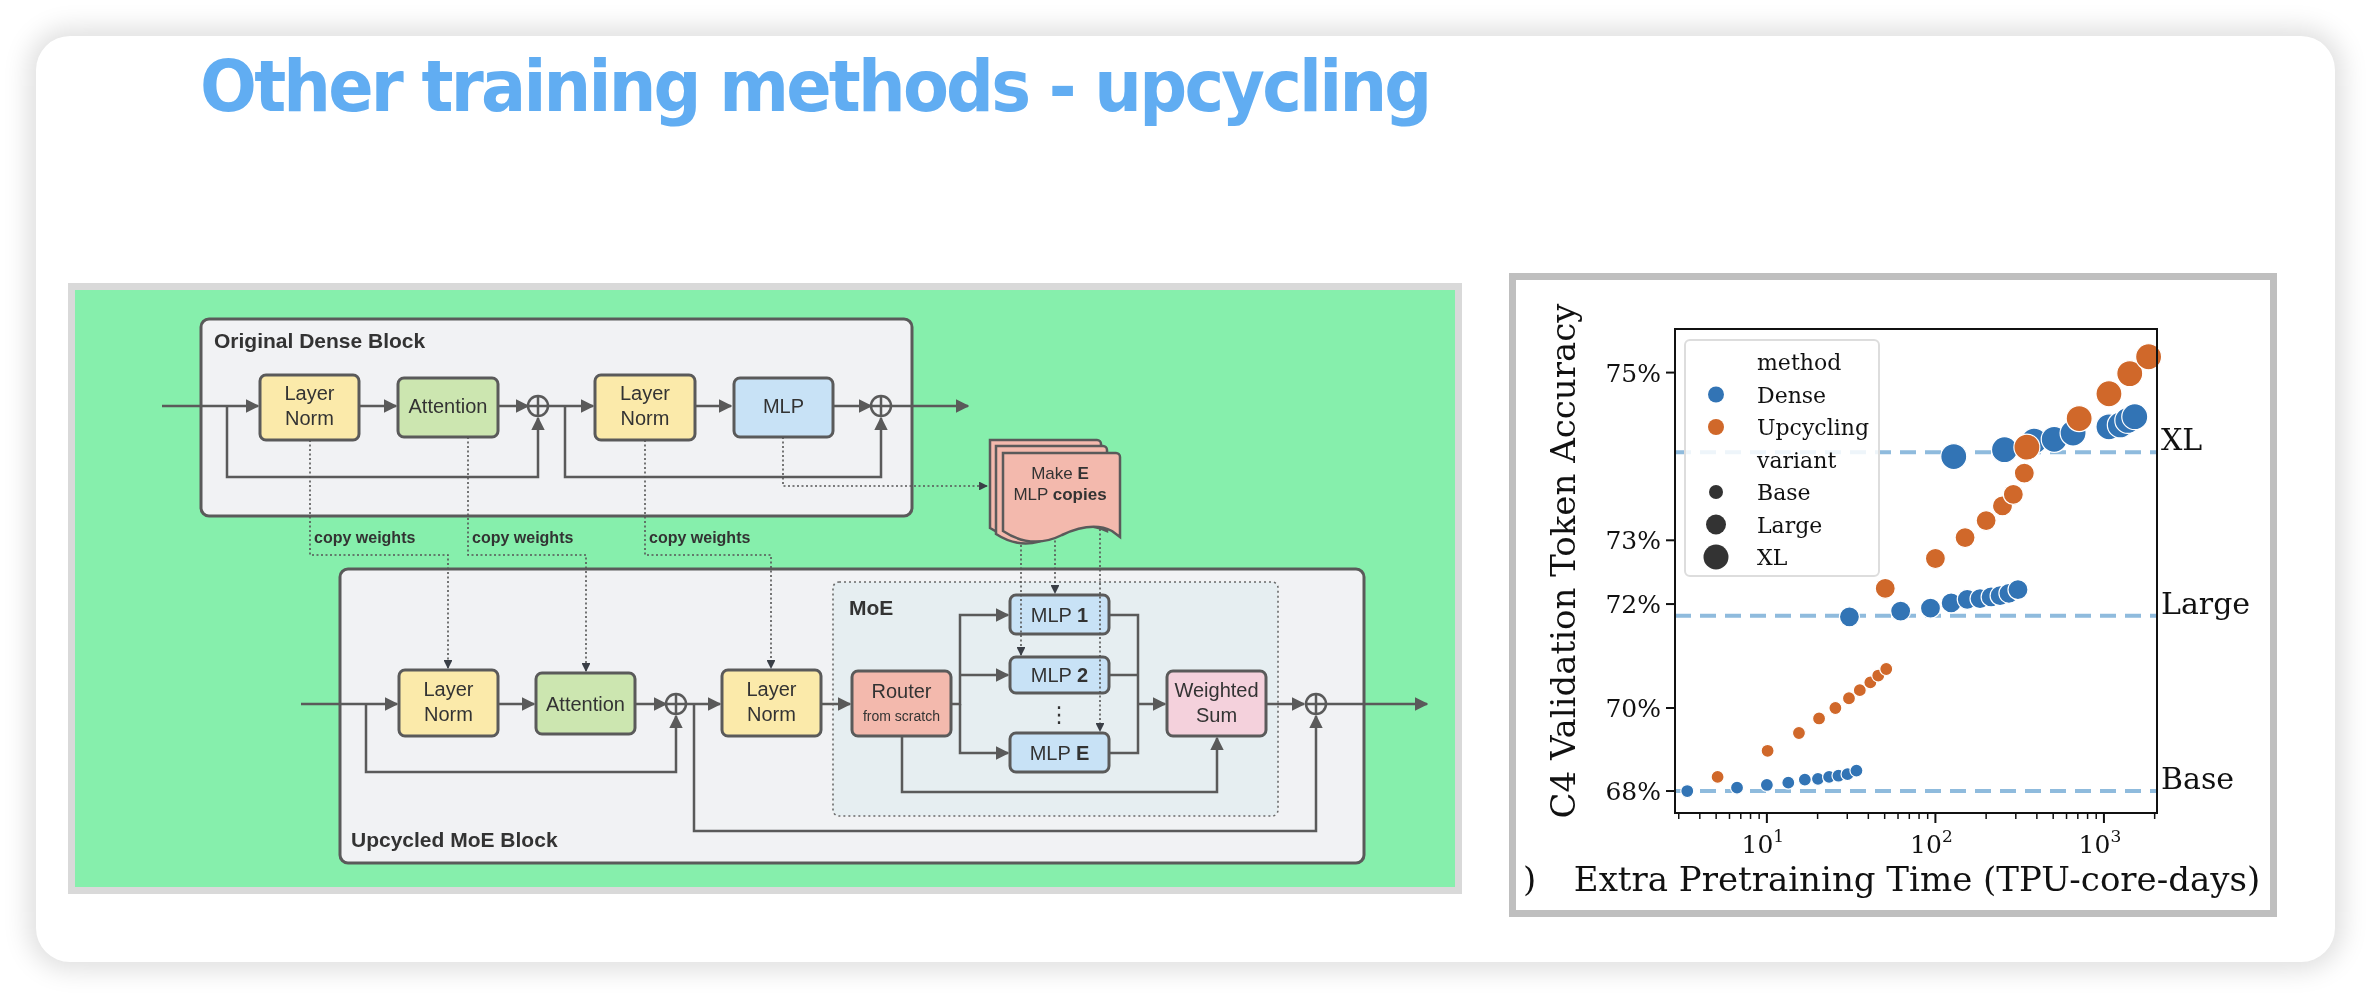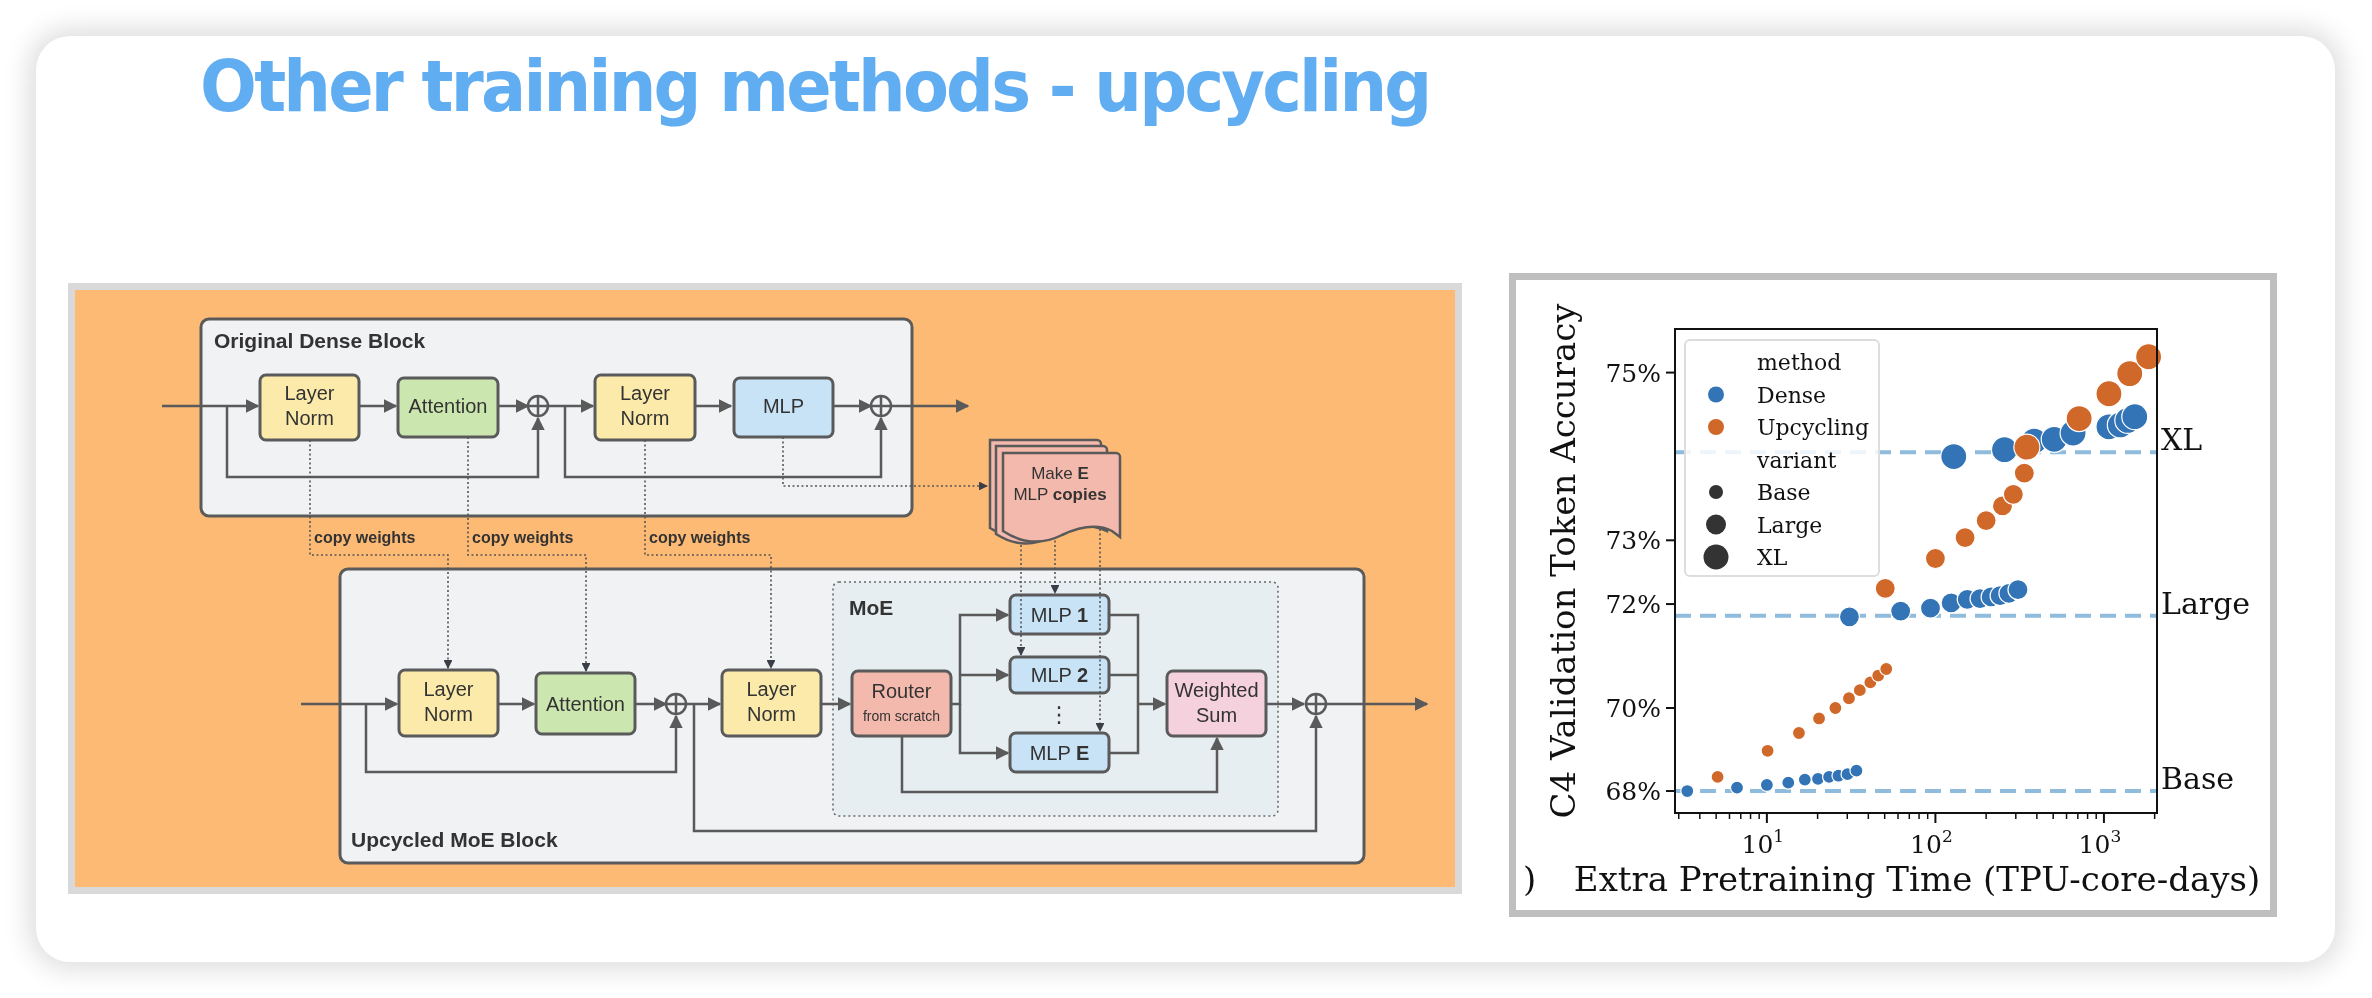--- a/index.html
+++ b/index.html
@@ -15,21 +15,21 @@
   }
   .title {
     position: absolute; left: 200px; top: 44px;
     font-family: "DejaVu Sans", sans-serif; font-weight: bold;
     font-size: 72px; letter-spacing: -3px; color: #61adf2;
     transform: scaleX(0.93); transform-origin: left top;
     white-space: nowrap;
   }
   .fig-left {
     position: absolute; left: 68px; top: 283px; width: 1394px; height: 611px;
-    box-sizing: border-box; border: 7px solid #d9d9d9; background: #fdba74;
+    box-sizing: border-box; border: 7px solid #d9d9d9; background: #86efac;
   }
   .fig-right {
     position: absolute; left: 1509px; top: 273px; width: 768px; height: 644px;
     box-sizing: border-box; border: 7px solid #bfbfbf; background: #fff;
   }
   svg { position: absolute; left: 0; top: 0; }
   .diag-text { font-family: "Liberation Sans", sans-serif; fill: #333; }
   .chart-text { font-family: "DejaVu Serif", serif; fill: #111; }
 </style>
 </head>

